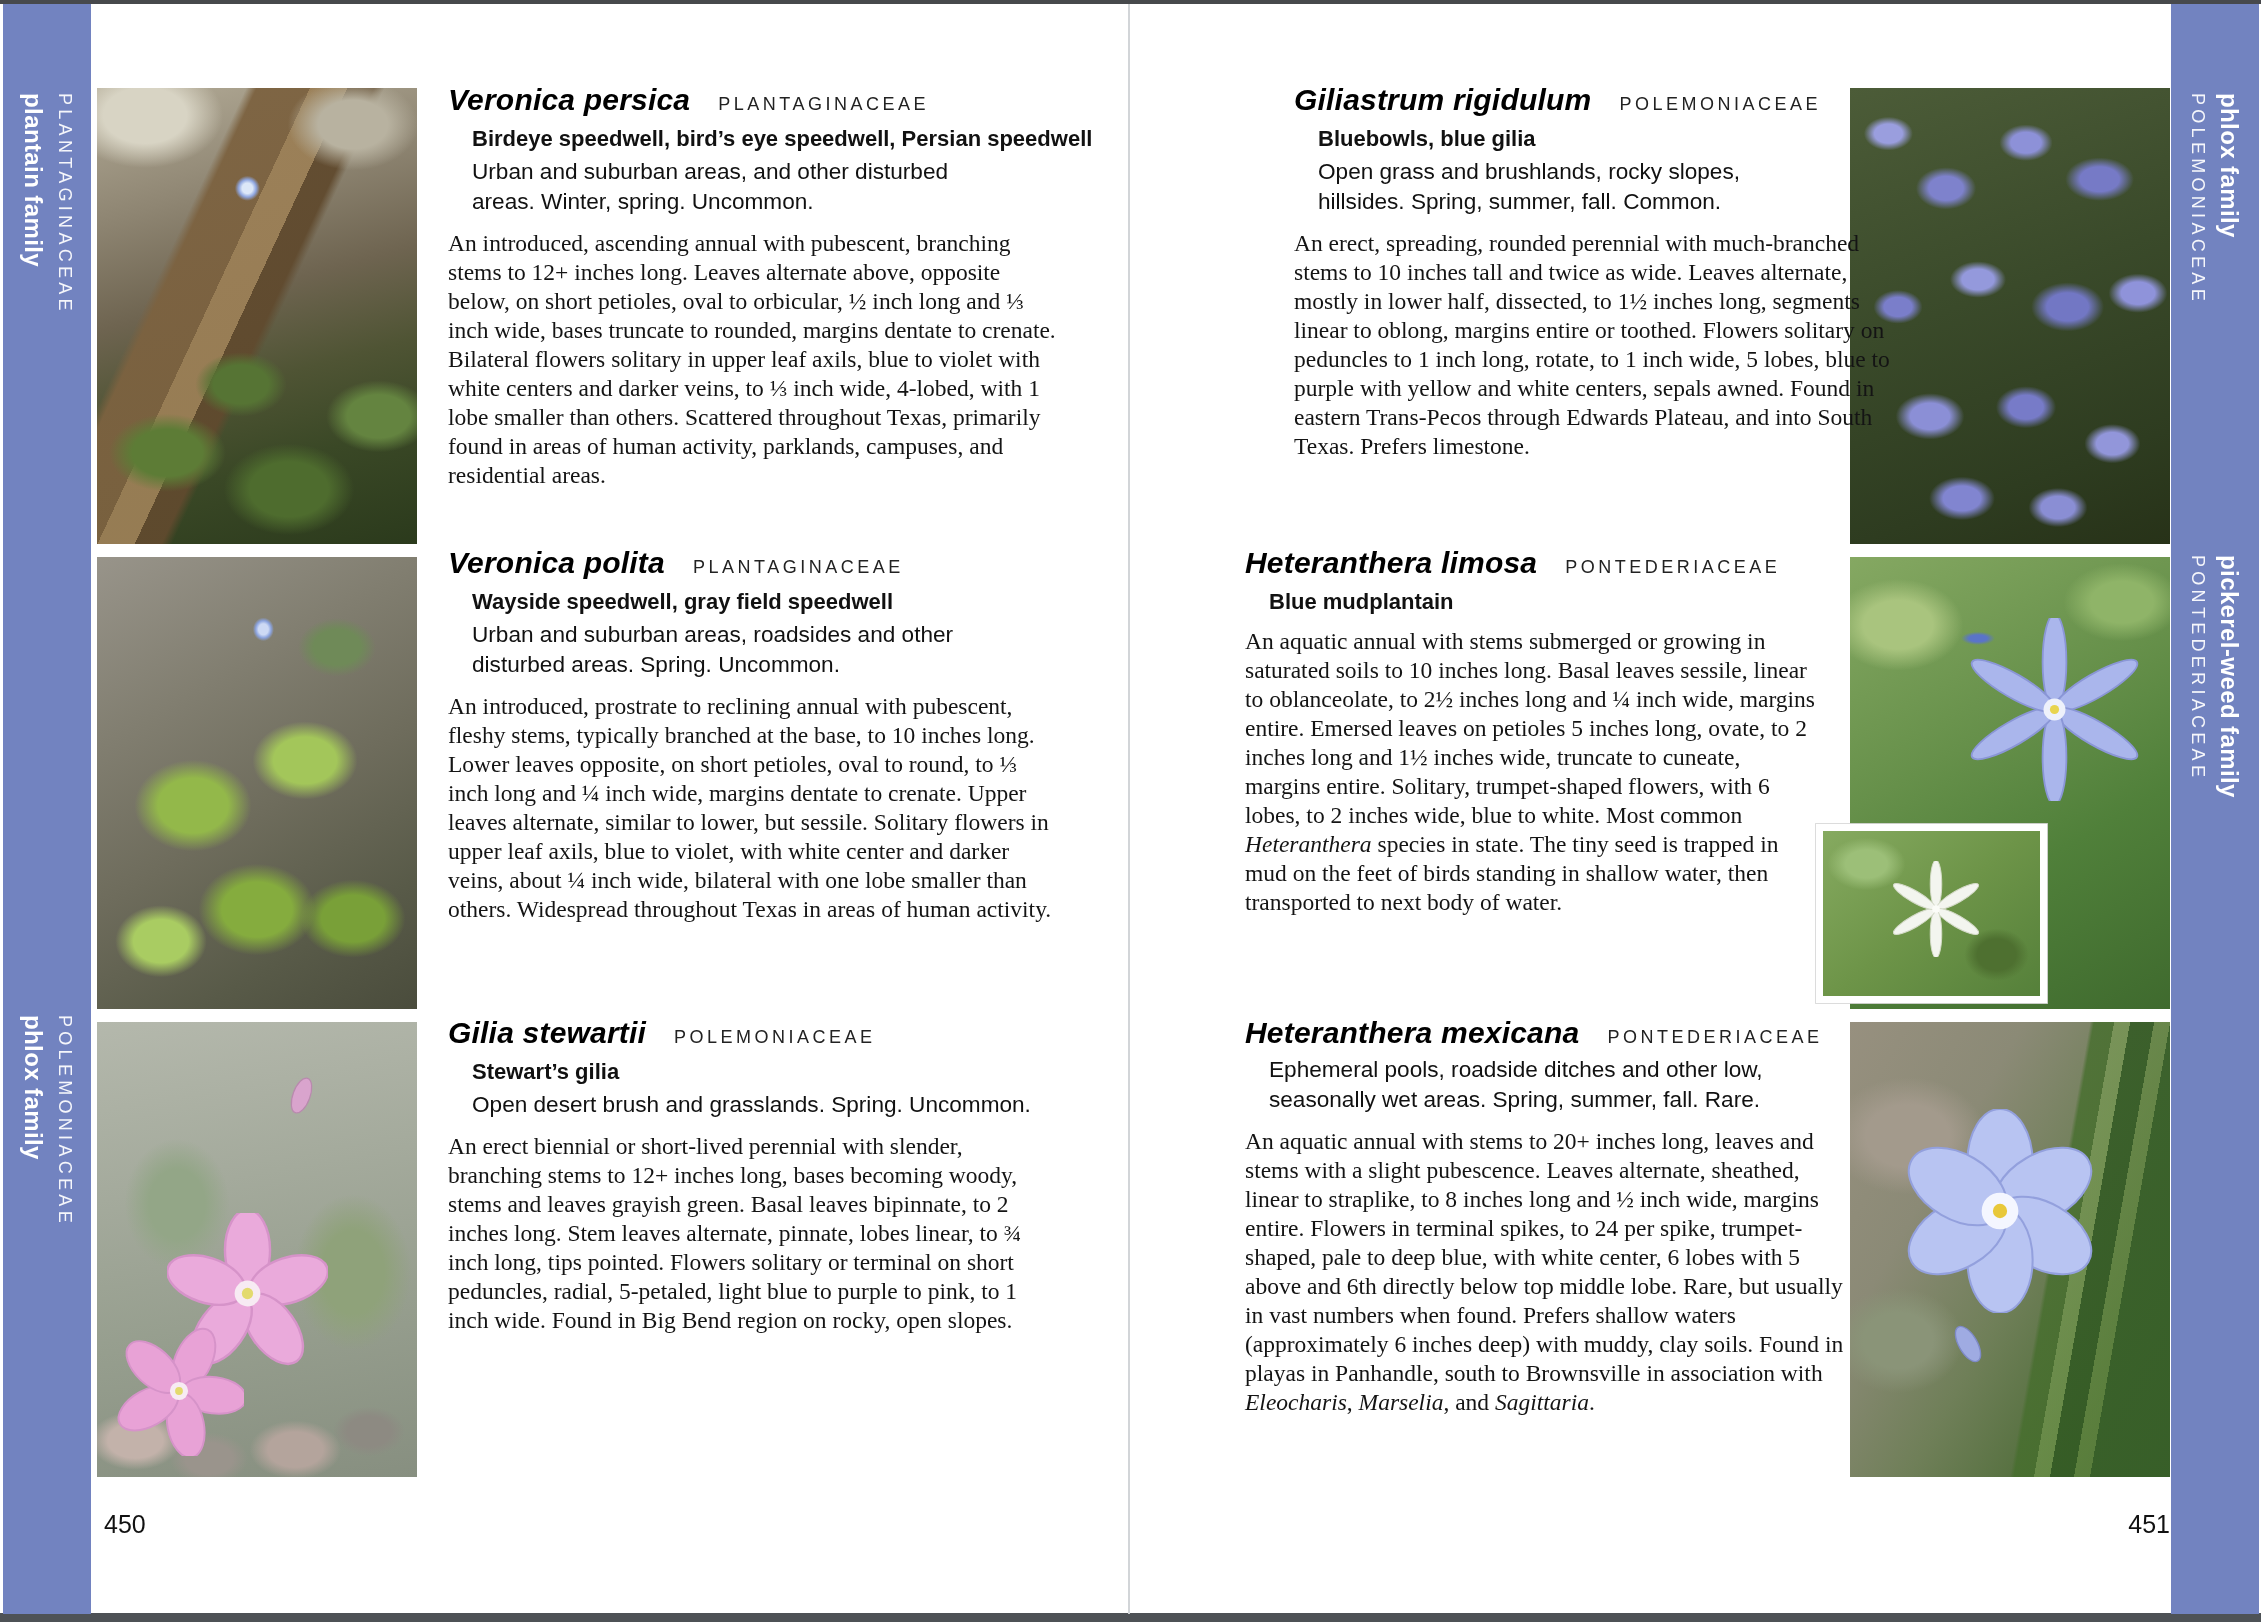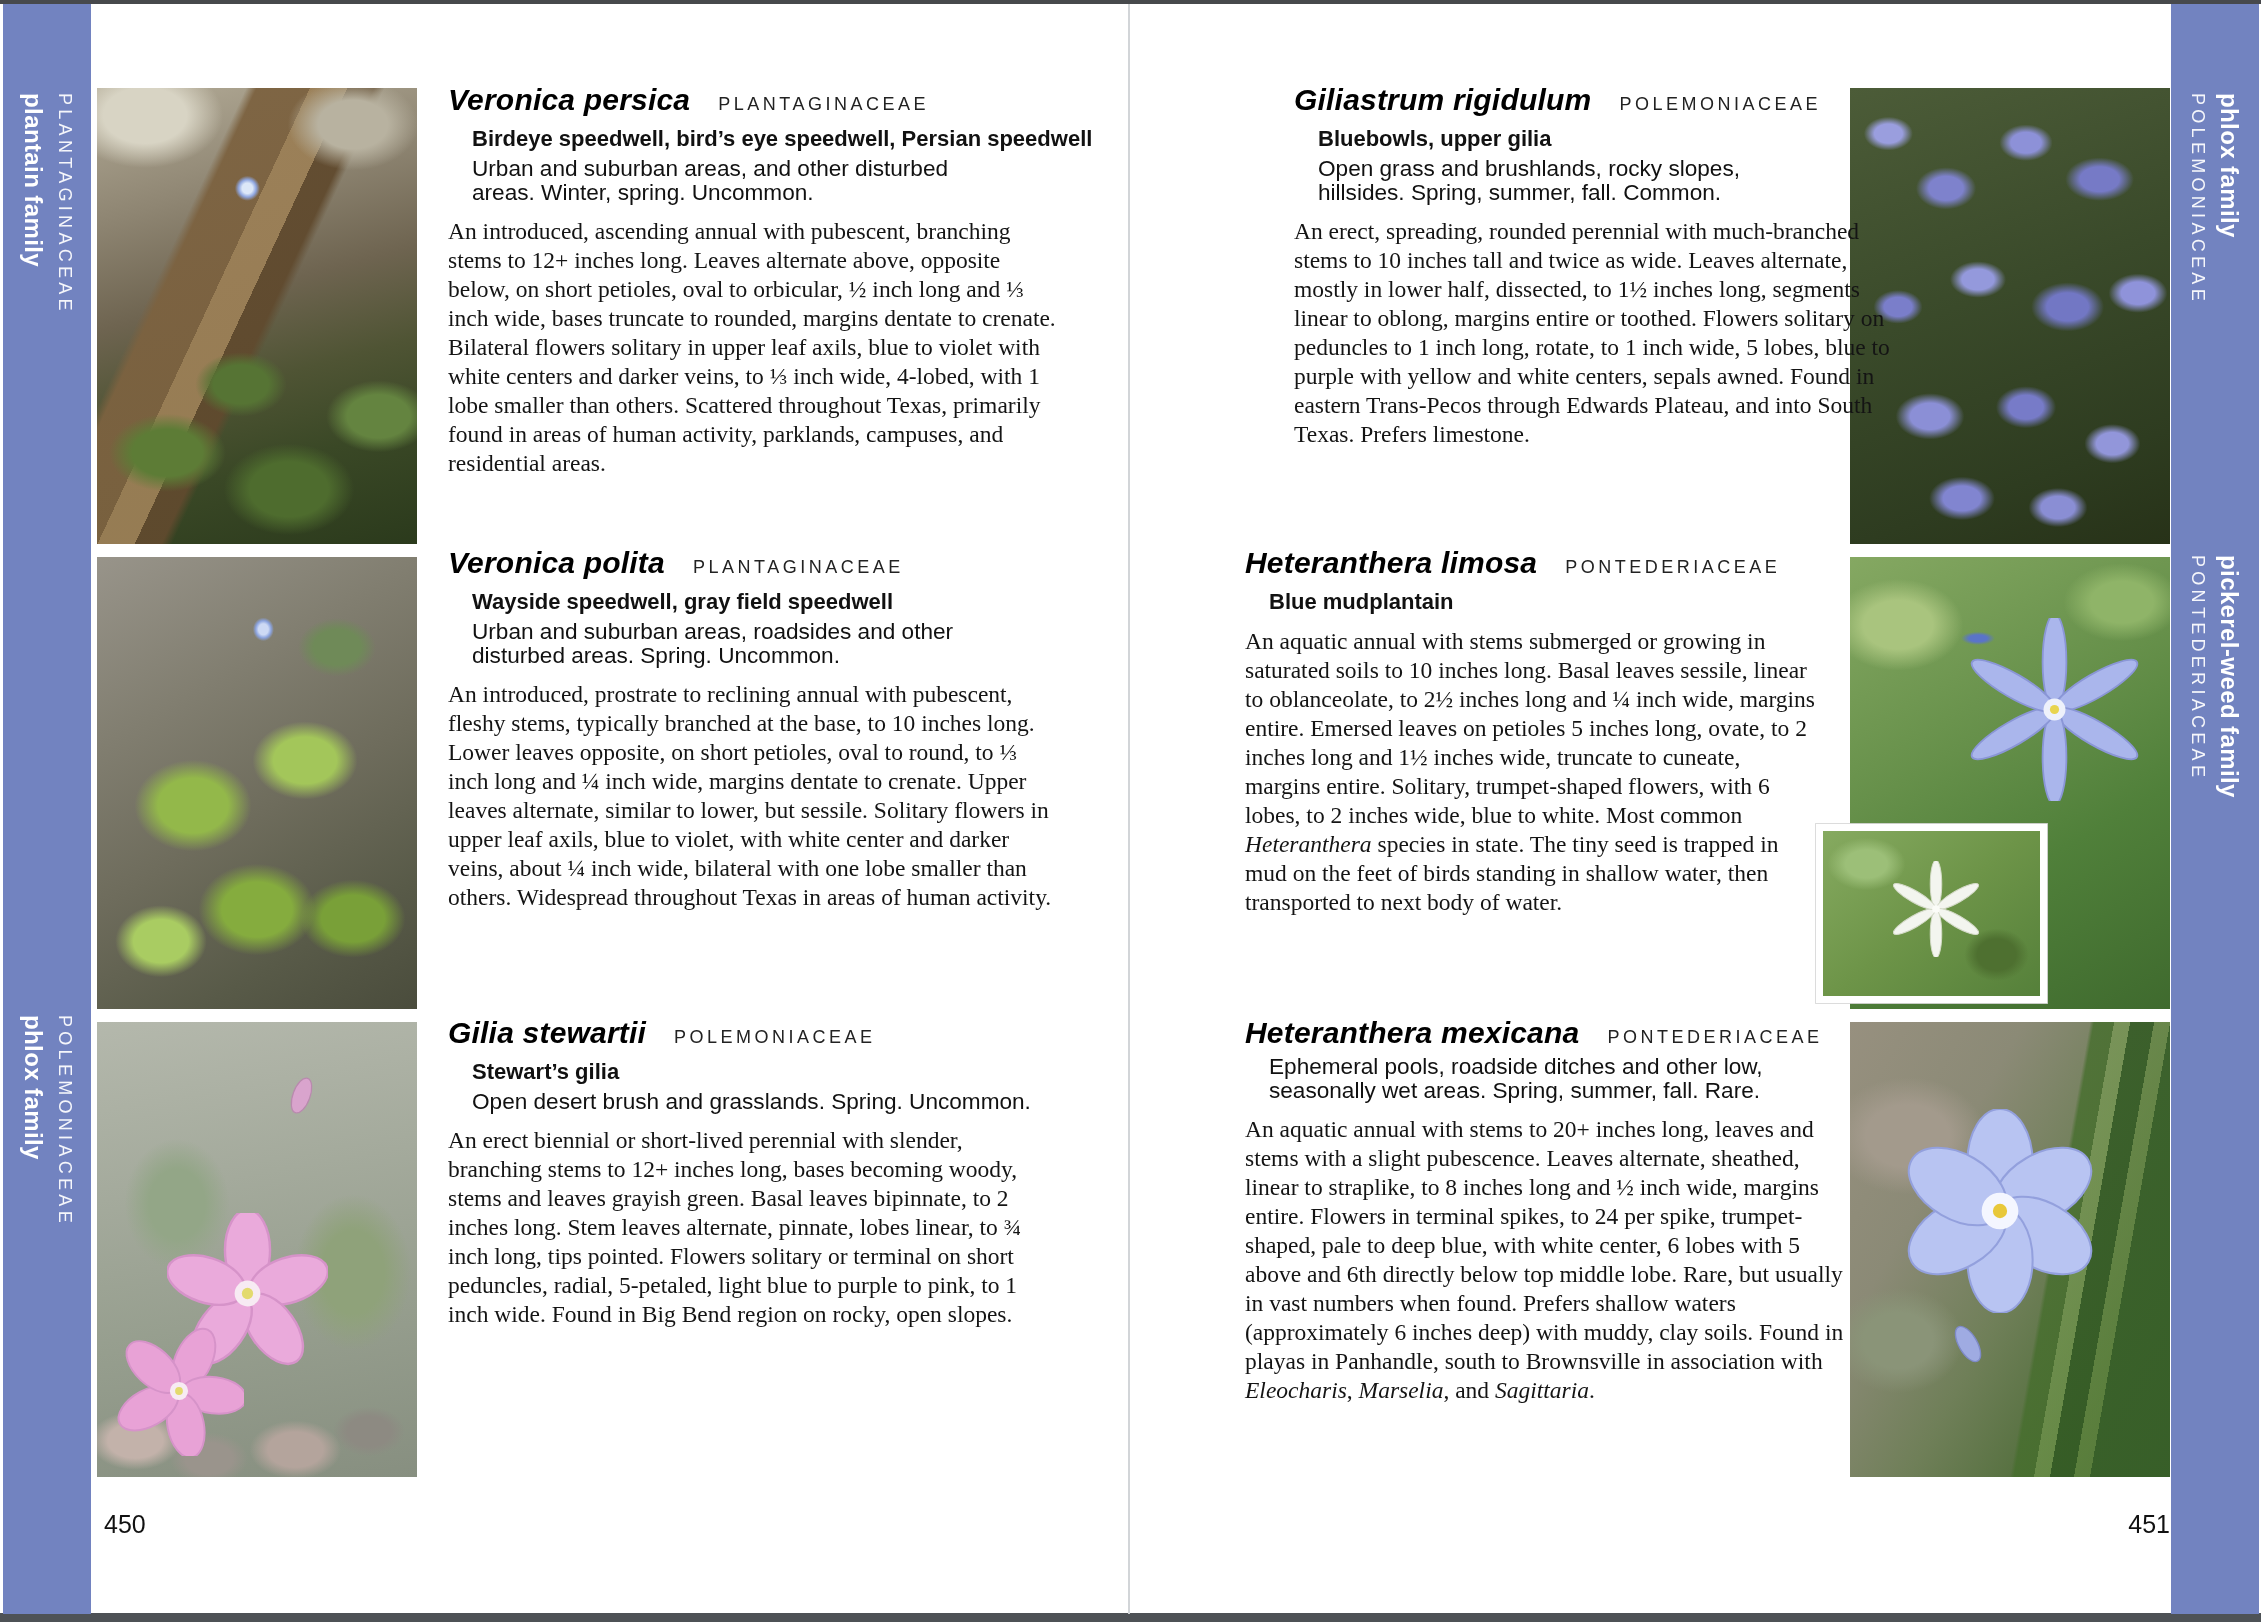--- a/index.html
+++ b/index.html
@@ -17,21 +17,21 @@
   .vtab span{display:block;padding:0 3.5px;}
   .vcaps{font-size:18px;letter-spacing:4.3px;color:rgba(255,255,255,.93);}
   .vbold{font-size:24px;font-weight:700;color:#fff;letter-spacing:0.4px;}
 
   
   .entry{position:absolute;width:613px;}
   .head{display:flex;align-items:baseline;gap:28px;text-align:right;}
   .species{font-style:italic;font-weight:700;font-size:30px;color:#000;letter-spacing:0.2px;}
   .fam{font-size:18px;letter-spacing:3.5px;color:#222;}
   .common{margin:8.7px 0 0 24px;font-weight:700;font-size:22px;white-space:nowrap;}
-  .habitat{margin:5.2px 0 0 24px;font-size:22.6px;line-height:24px;white-space:pre-line;}
+  .habitat{margin:5.2px 0 0 24px;font-size:22.6px;line-height:30px;white-space:pre-line;}
   .desc{margin-top:12px;font-family:"Liberation Serif","DejaVu Serif",serif;
         font-size:23.5px;line-height:29px;color:#141414;}
   .desc i{font-style:italic;}
 
   .pageno{position:absolute;top:1510px;font-size:25px;color:#111;}
 
   
   .ph{position:absolute;width:320px;overflow:hidden;}
   .ph svg{position:absolute;}
   #phL1{left:97px;top:88px;height:456px;background:
@@ -230,21 +230,21 @@
     <div class="common">Stewart’s gilia</div>
     <div class="habitat">Open desert brush and grasslands. Spring. Uncommon.</div>
     <div class="desc"><span>An erect biennial or short-lived perennial with slender, branching stems to 12+ inches long, bases becoming woody, stems and leaves grayish green. Basal leaves bipinnate, to 2 inches long. Stem leaves alternate, pinnate, lobes linear, to ¾ inch long, tips pointed. Flowers solitary or terminal on short peduncles, radial, 5-petaled, light blue to purple to pink, to 1 inch wide. Found in Big Bend region on rocky, open slopes.</span></div>
   </div>
 
   <div class="entry" style="left:1294px;top:83px">
     <div class="head">
       <span class="species">Giliastrum rigidulum</span>
       <span class="fam">POLEMONIACEAE</span>
     </div>
-    <div class="common">Bluebowls, upper gilia</div>
+    <div class="common">Bluebowls, blue gilia</div>
     <div class="habitat">Open grass and brushlands, rocky slopes,
 hillsides. Spring, summer, fall. Common.</div>
     <div class="desc"><span>An erect, spreading, rounded perennial with much-branched stems to 10 inches tall and twice as wide. Leaves alternate, mostly in lower half, dissected, to 1½ inches long, segments linear to oblong, margins entire or toothed. Flowers solitary on peduncles to 1 inch long, rotate, to 1 inch wide, 5 lobes, blue to purple with yellow and white centers, sepals awned. Found in eastern Trans-Pecos through Edwards Plateau, and into South Texas. Prefers limestone.</span></div>
   </div>
 
   <div class="entry" style="left:1245px;top:546px">
     <div class="head">
       <span class="species">Heteranthera limosa</span>
       <span class="fam">PONTEDERIACEAE</span>
     </div>

